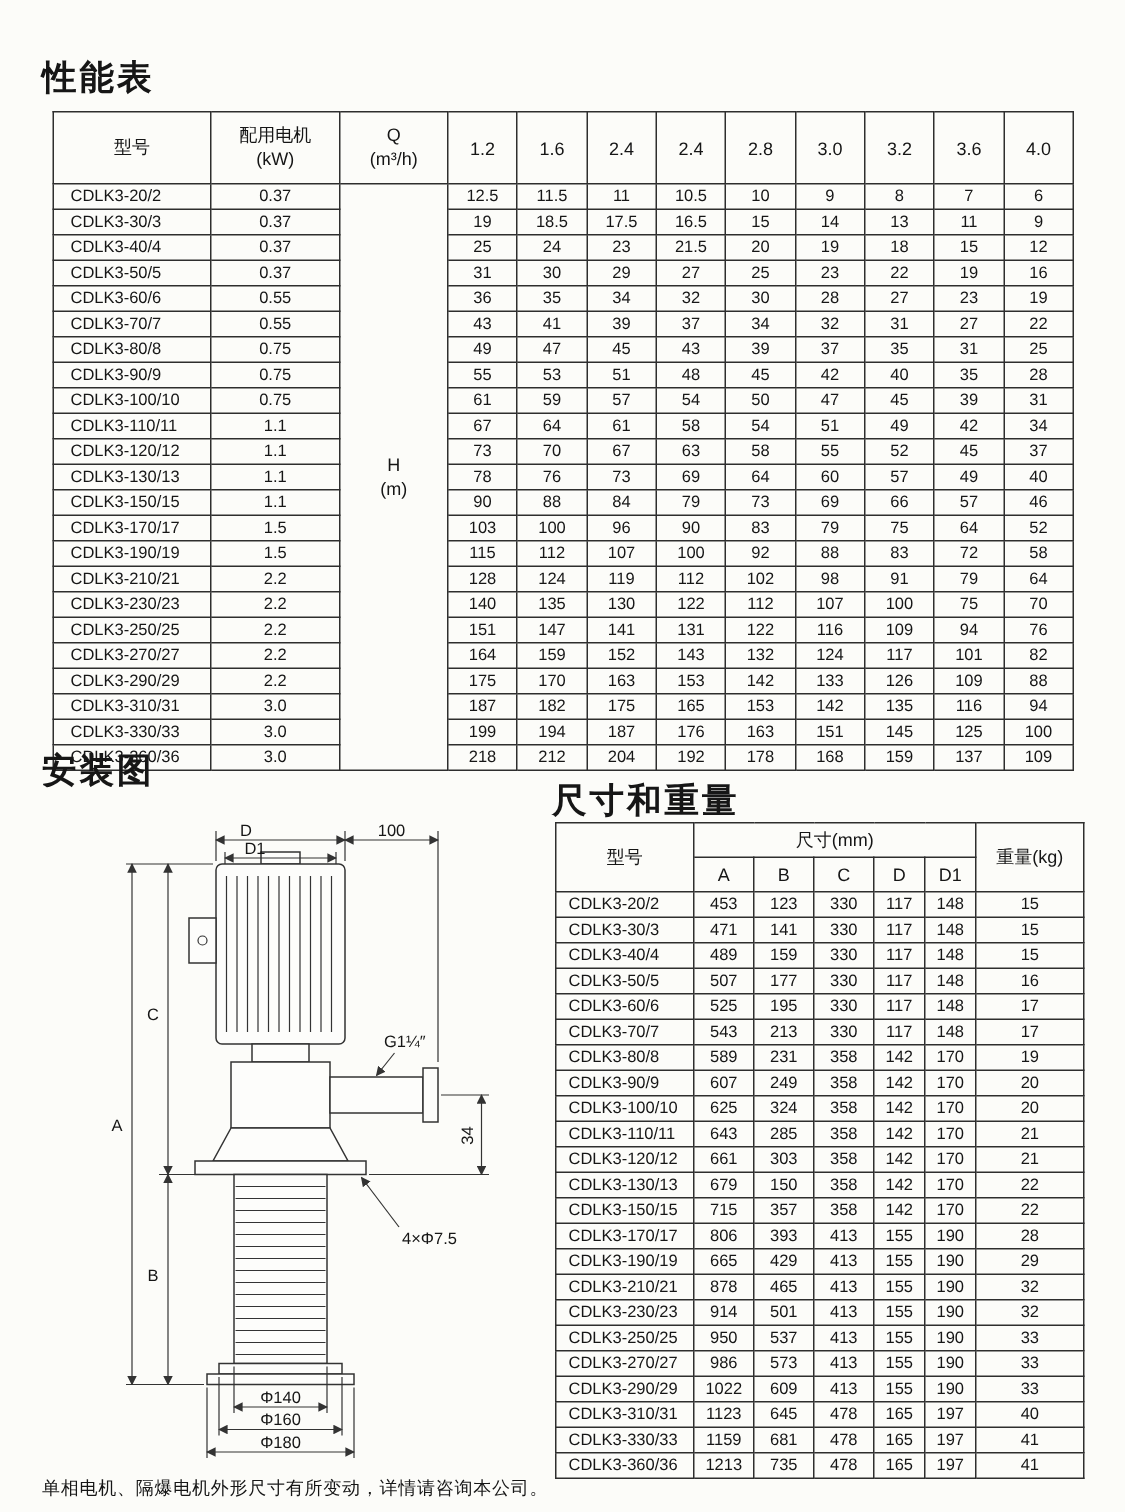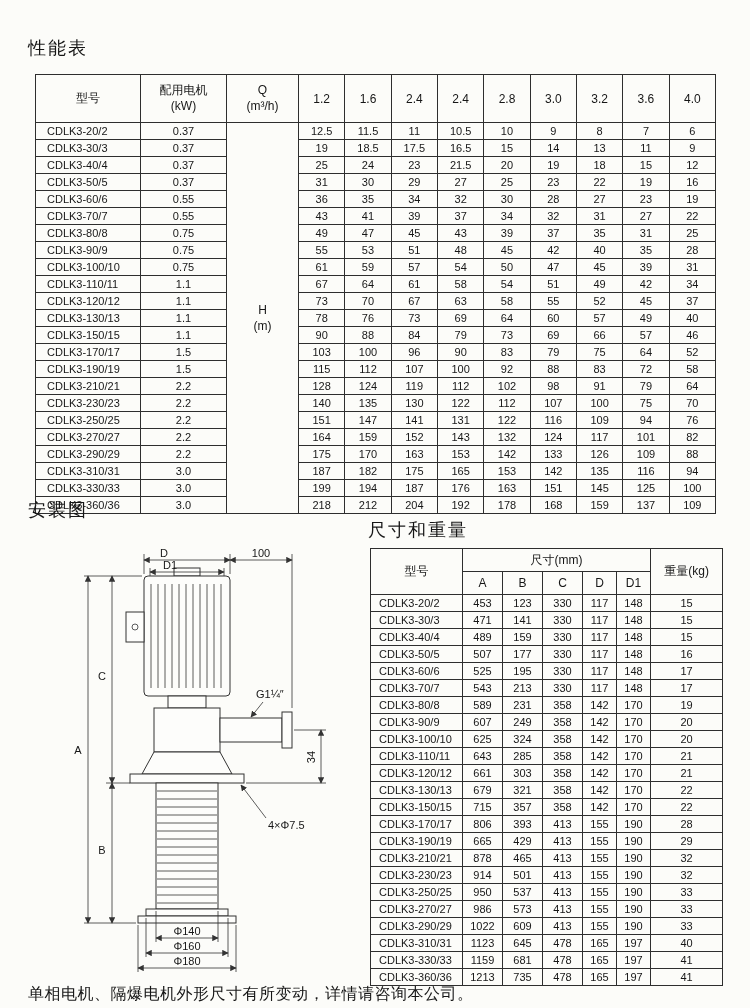--- a/index.html
+++ b/index.html
@@ -1,21 +1,21 @@
 <!DOCTYPE html>
 <html><head>
 <meta charset="utf-8">
 <style>
   html,body{margin:0;padding:0;}
   body{
     width:750px;height:1008px;position:relative;overflow:hidden;
     background:#fcfcf9;color:#161616;
     font-family:"Liberation Sans","DejaVu Sans",sans-serif;
   }
-  .sec-title{position:absolute;font-size:18px;font-weight:normal;letter-spacing:2px;}
+  .sec-title{position:absolute;font-size:23px;font-weight:bold;letter-spacing:2px;}
   #title-perf{left:28px;top:36px;}
   #title-install{left:28px;top:498px;}
   #title-dims{left:368px;top:518px;}
 
   table{border-collapse:collapse;table-layout:fixed;}
   th,td{border:1px solid #2e2e2e;text-align:center;vertical-align:middle;font-weight:normal;overflow:hidden;}
 
   #perf-table{position:absolute;left:35px;top:74px;width:681px;font-size:11px;}
   #perf-table thead th{height:45px;font-size:12px;}
   #perf-table tbody td{height:16px;line-height:16px;padding:0 1px;}
@@ -27,21 +27,21 @@
   #dim-table thead th{height:20px;font-size:12px;}
   #dim-table tbody td{height:16px;line-height:16px;padding:0 1px;}
   #dim-table td.model{text-align:left;padding-left:8px;}
 
   #diagram{position:absolute;left:30px;top:546px;}
   svg text{font-size:11px;fill:#161616;font-family:"Liberation Sans","DejaVu Sans",sans-serif;}
   svg .shape{fill:#fdfdfb;stroke:#333;stroke-width:1;}
   svg .lines{fill:none;stroke:#333;stroke-width:0.8;}
   svg .dim{stroke:#333;stroke-width:0.8;fill:none;}
 
-  #footnote{position:absolute;left:28px;top:984px;font-size:16px;letter-spacing:0.5px;}
+  #footnote{position:absolute;left:28px;top:984px;font-size:12px;letter-spacing:0.5px;}
 </style>
 </head>
 <body>
 
 <div class="sec-title" id="title-perf">性能表</div>
 
 <table id="perf-table">
   <colgroup>
     <col style="width:105px">
       <col style="width:86px">
@@ -553,21 +553,21 @@
         <td>661</td>
         <td>303</td>
         <td>358</td>
         <td>142</td>
         <td>170</td>
         <td>21</td>
       </tr>
       <tr>
         <td class="model">CDLK3-130/13</td>
         <td>679</td>
-        <td>321</td>
+        <td>150</td>
         <td>358</td>
         <td>142</td>
         <td>170</td>
         <td>22</td>
       </tr>
       <tr>
         <td class="model">CDLK3-150/15</td>
         <td>715</td>
         <td>357</td>
         <td>358</td>

